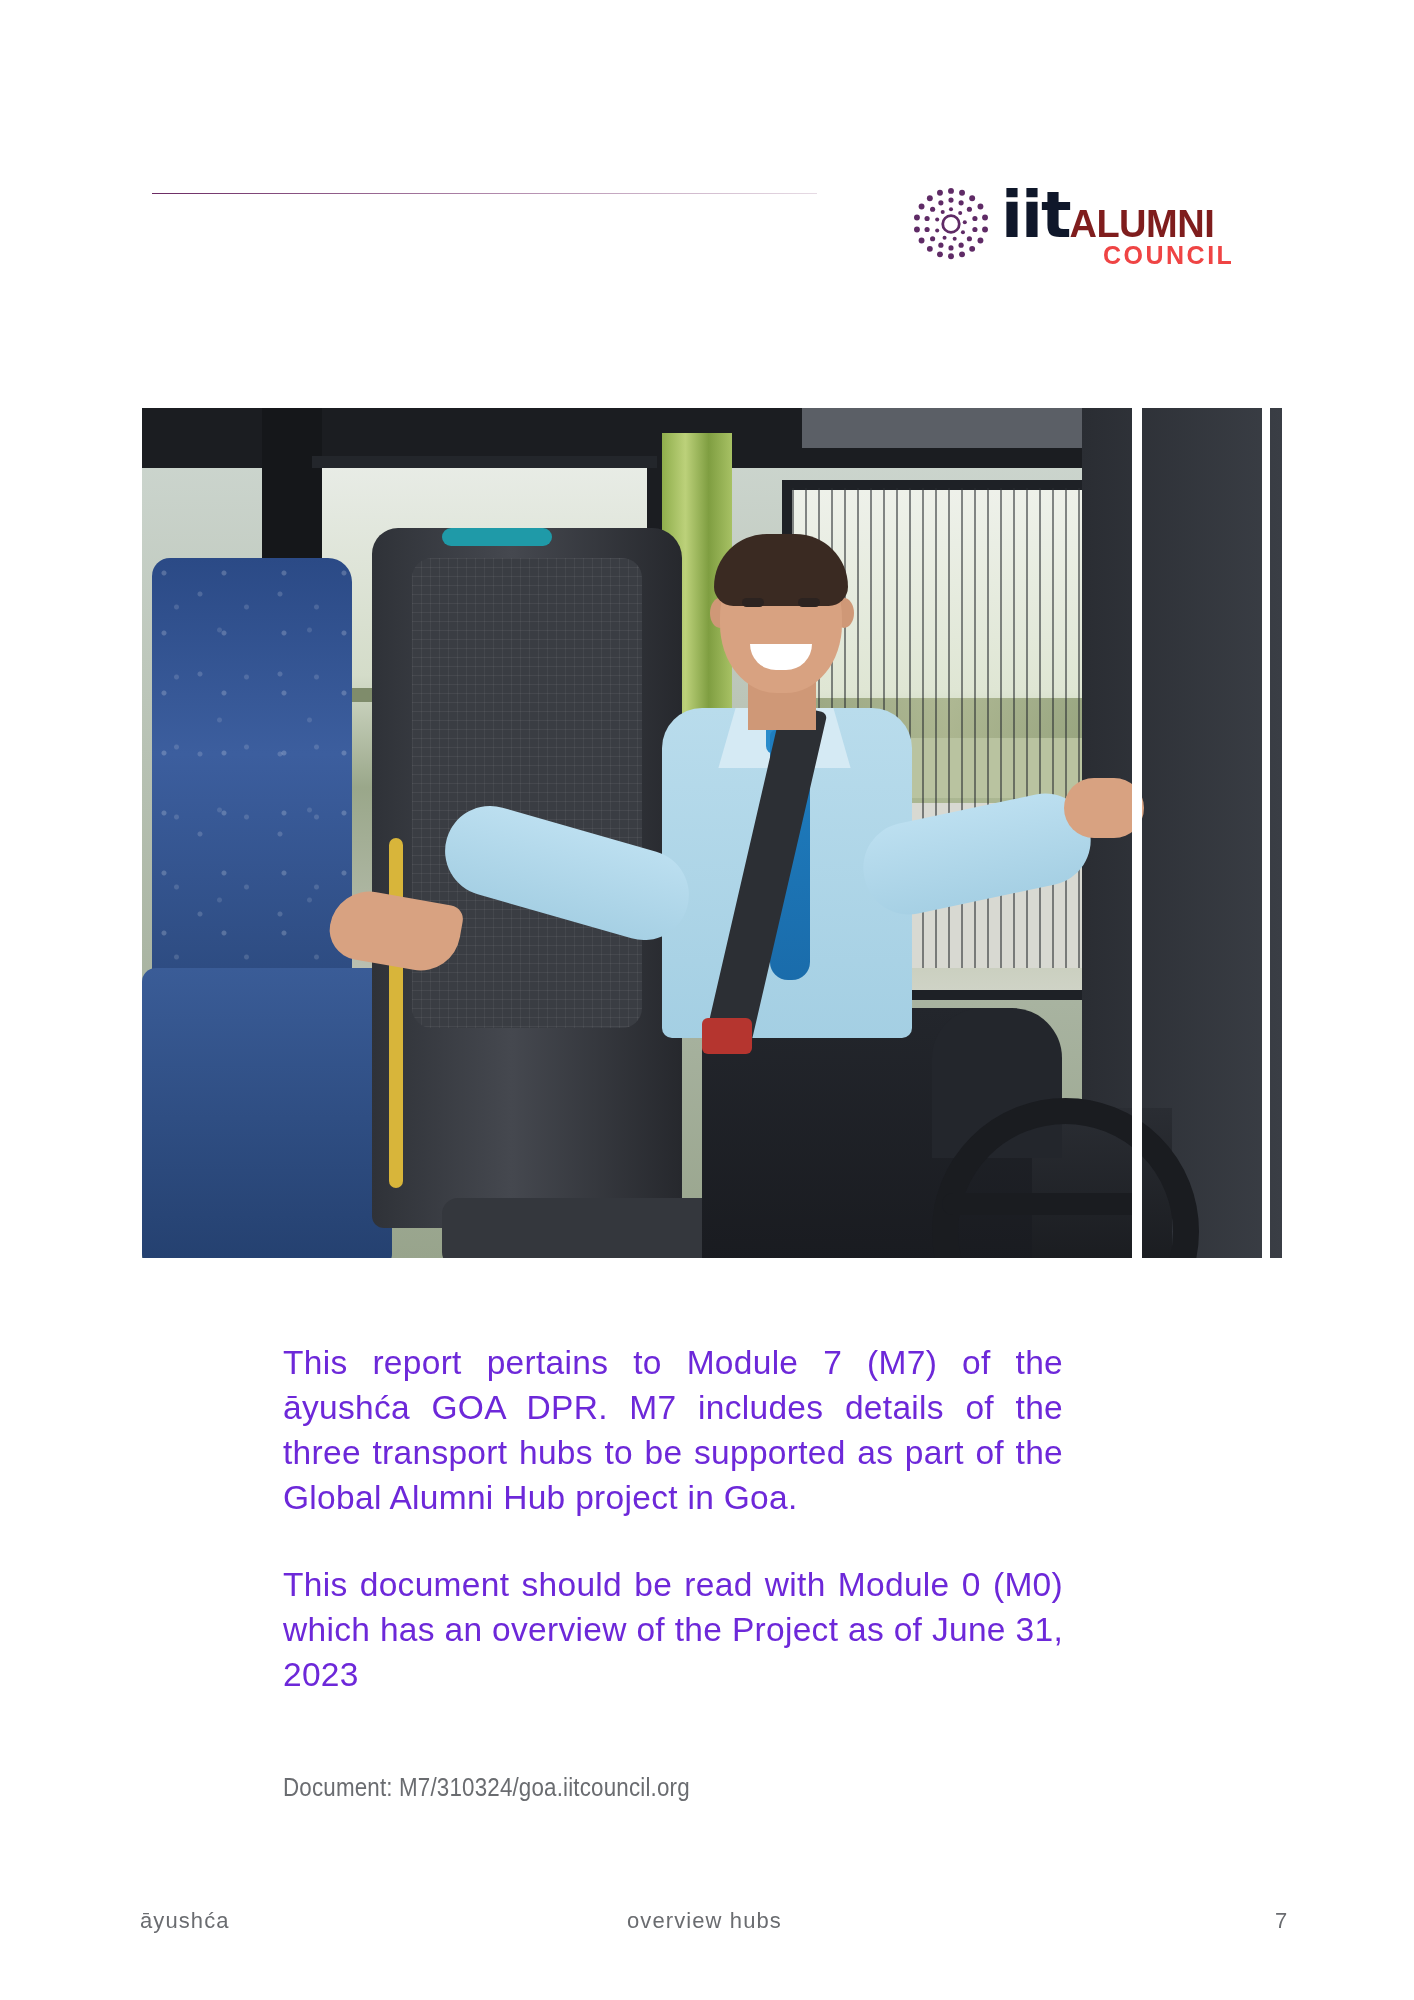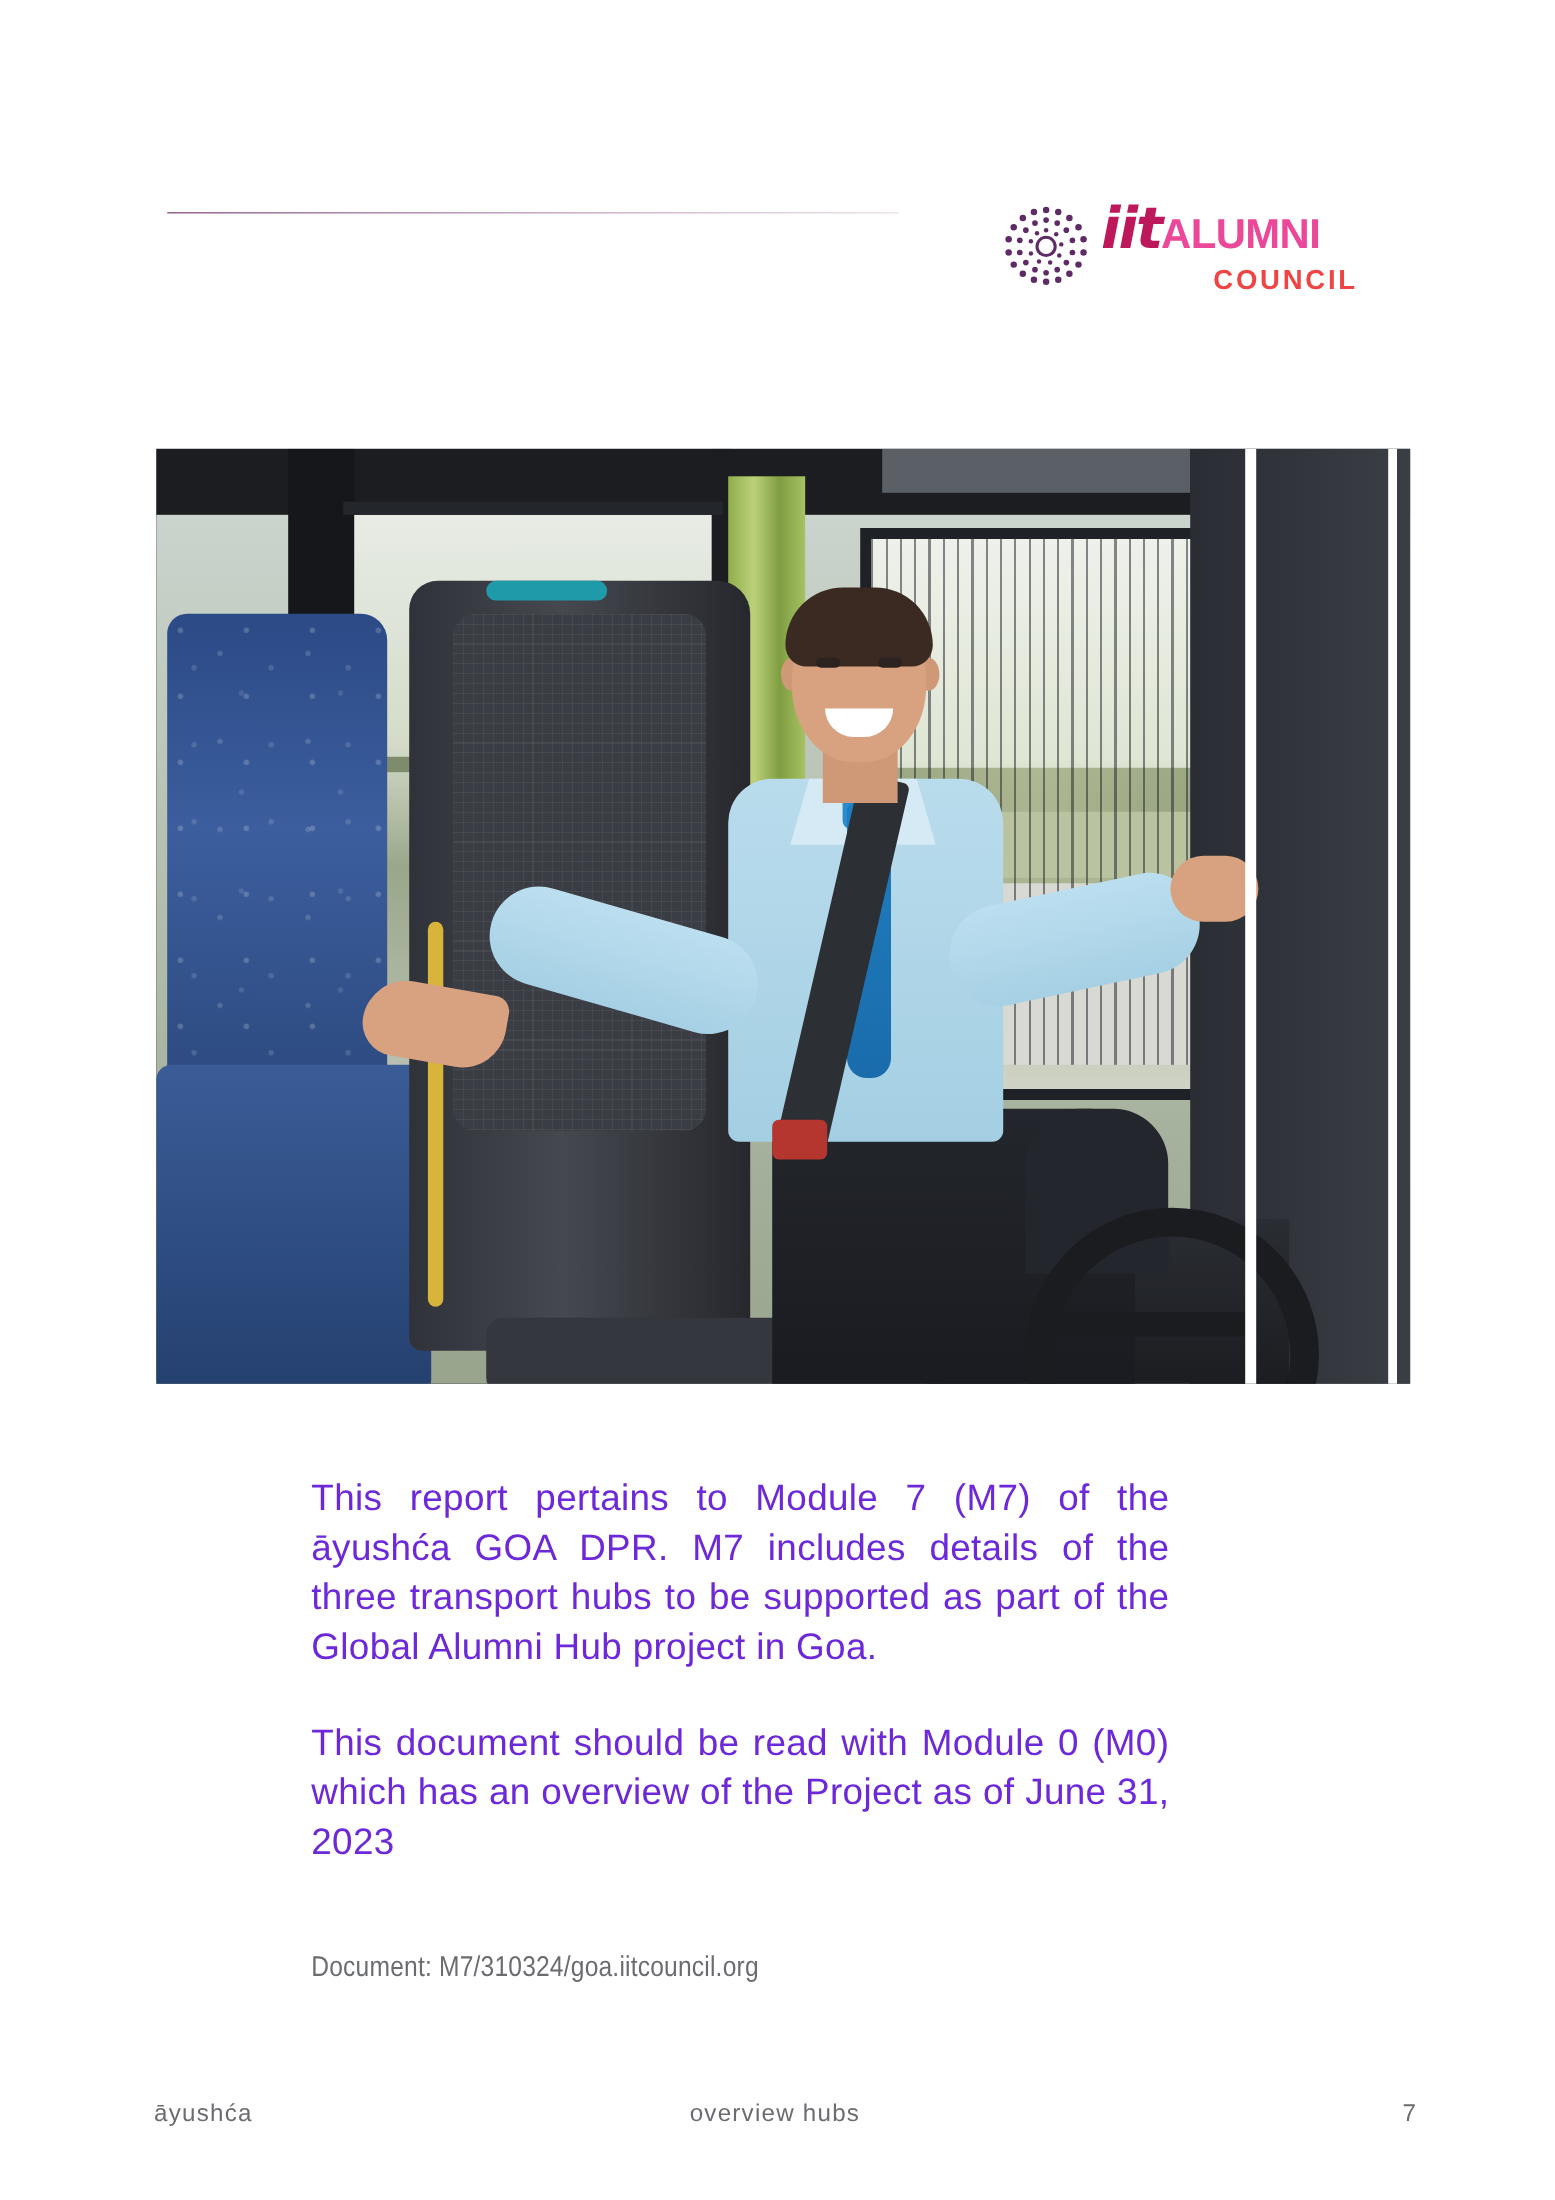--- a/index.html
+++ b/index.html
@@ -57,31 +57,30 @@
     position: absolute;
     left: 0;
     top: 0px;
     white-space: nowrap;
     font-family: "DejaVu Sans", sans-serif;
     font-weight: bold;
     font-size: 0;
     letter-spacing: 0;
   }
   .logo-iit {
-    font-size: 52px;
-    color: #be185d;
+    font-size: 64px;
+    color: #0f172a;
     font-weight: bold;
     letter-spacing: -2px;
     font-family: "DejaVu Sans", sans-serif;
     vertical-align: baseline;
-    font-style: italic;
   }
   .logo-alumni {
     font-size: 38px;
-    color: #ec4899;
+    color: #7f1d1d;
     font-weight: bold;
     letter-spacing: -0.5px;
     font-family: "Liberation Sans", sans-serif;
     text-align: right;
   }
   .logo-council {
     position: absolute;
     left: 102px;
     top: 63px;
     font-size: 25px;

